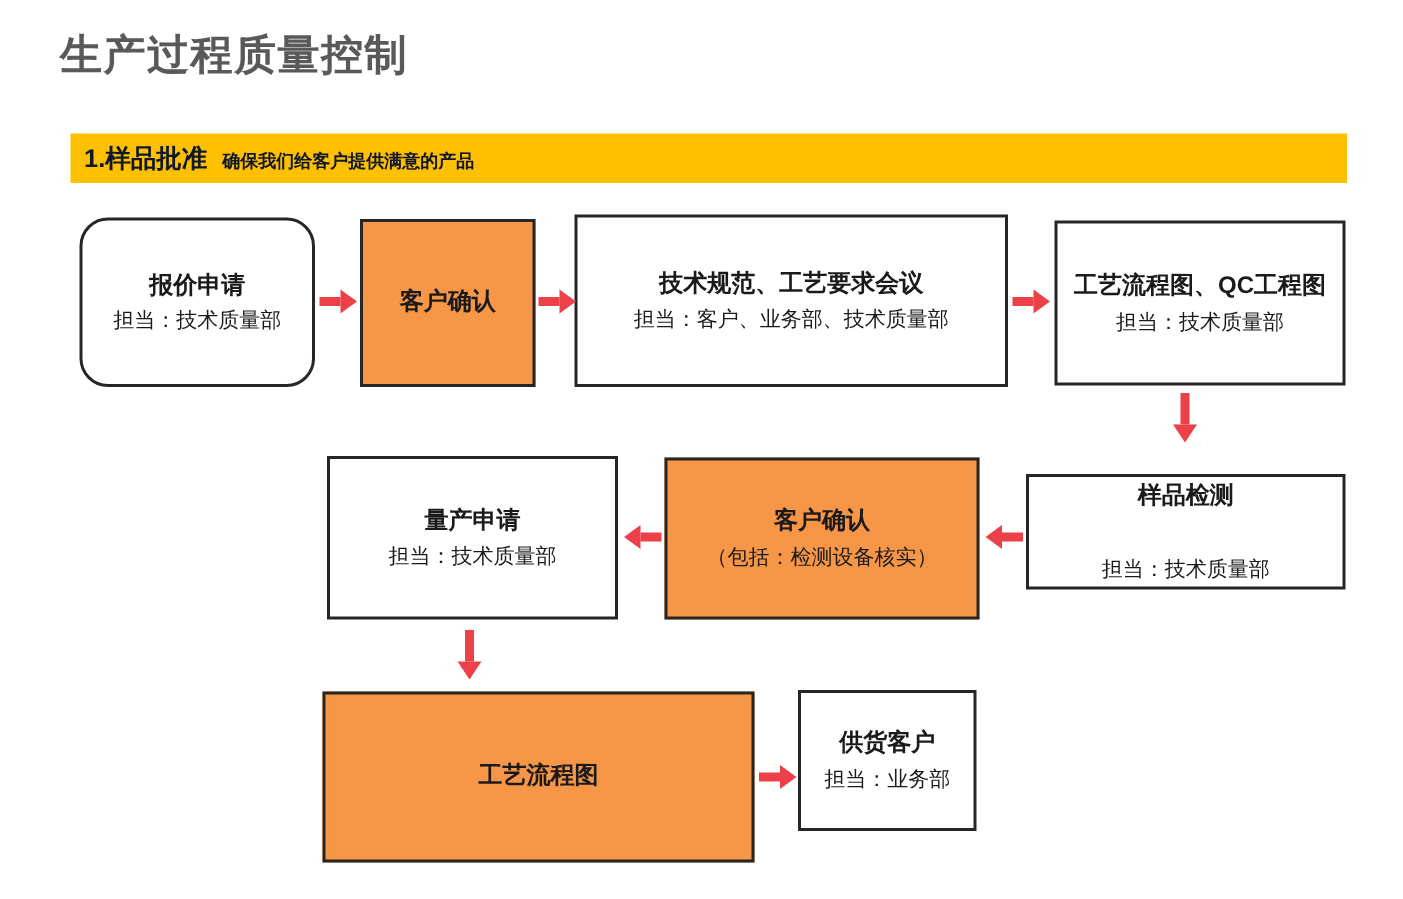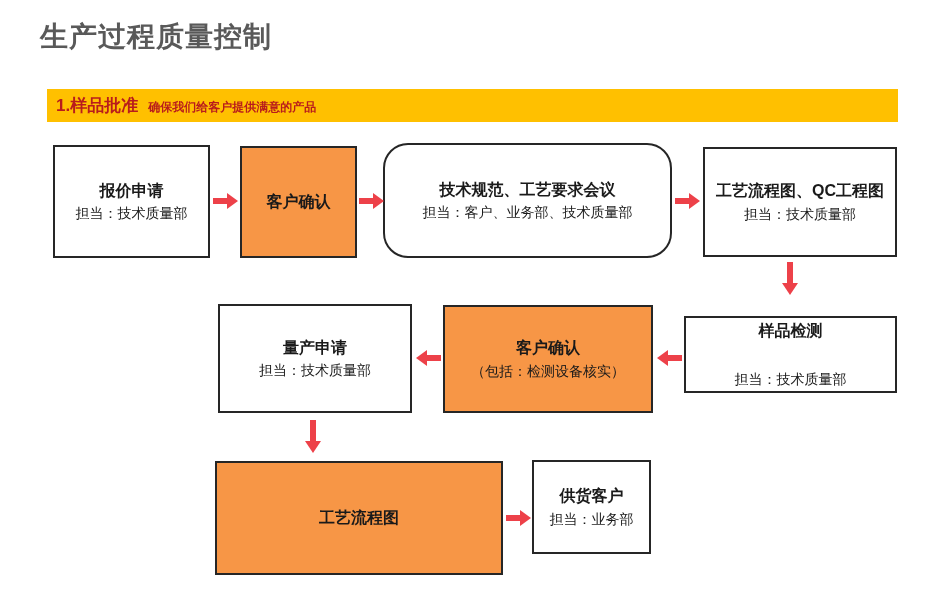--- a/index.html
+++ b/index.html
@@ -17,40 +17,40 @@
   .page-title{
     position:absolute;left:40px;top:18px;
     font-size:28px;font-weight:bold;color:var(--title-text);
     letter-spacing:1px;
   }
 
   .banner{
     position:absolute;left:47px;top:89px;width:851px;height:33px;
     background:var(--banner-bg);
     display:flex;align-items:center;gap:10px;
-    padding-left:9px;box-sizing:border-box;color:#b91c1c;
+    padding-left:9px;box-sizing:border-box;color:#0f172a;
   }
   .banner-num{font-size:17px;font-weight:bold;}
   .banner-desc{font-size:12px;font-weight:bold;padding-top:3px;}
 
   .node{
     position:absolute;background:#ffffff;
     border:2px solid var(--node-border);
     box-sizing:border-box;
     display:flex;flex-direction:column;align-items:center;justify-content:center;
     gap:7px;text-align:center;color:var(--node-text);
     padding:4px;
   }
   .node .t{font-size:16px;font-weight:bold;line-height:1.1;}
   .node .s{font-size:14px;line-height:1.1;}
   .node.hl{background:var(--highlight-bg);justify-content:center;}
 
-  .n1{left:53px;top:145px;width:157px;height:113px;}
+  .n1{left:53px;top:145px;width:157px;height:113px;border-radius:19px;}
   .n2{left:240px;top:146px;width:117px;height:112px;}
-  .n3{left:383px;top:143px;width:289px;height:115px;border-radius:25px;}
+  .n3{left:383px;top:143px;width:289px;height:115px;}
   .n4{left:703px;top:147px;width:194px;height:110px;}
   .n5{left:684px;top:316px;width:213px;height:77px;justify-content:space-between;}
   .n6{left:443px;top:305px;width:210px;height:108px;}
   .n7{left:218px;top:304px;width:194px;height:109px;text-align:right;}
   .n8{left:215px;top:461px;width:288px;height:114px;}
   .n9{left:532px;top:460px;width:119px;height:94px;}
 
   .arr{position:absolute;}
   .arr-right{width:25px;height:16px;}
   .arr-right::before{content:"";position:absolute;left:0;top:5px;width:14px;height:6px;background:var(--arrow);}

